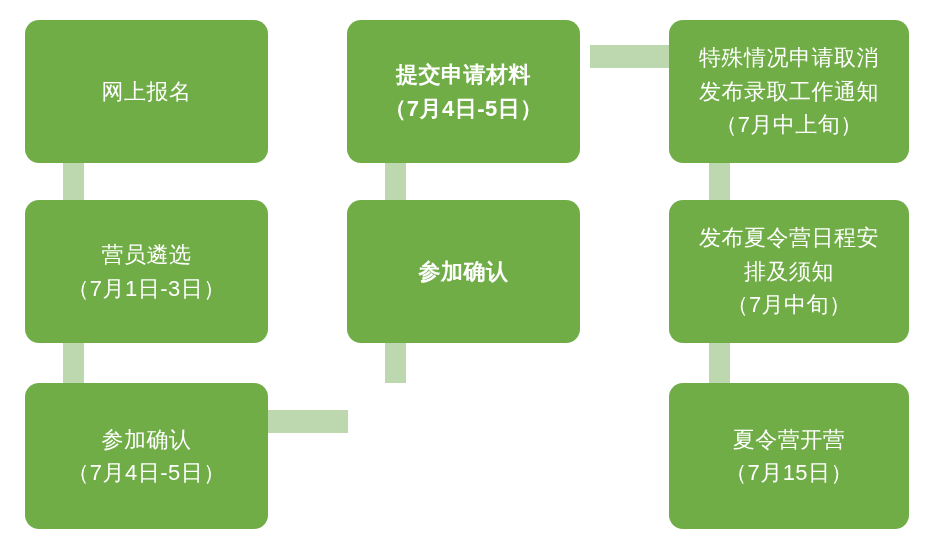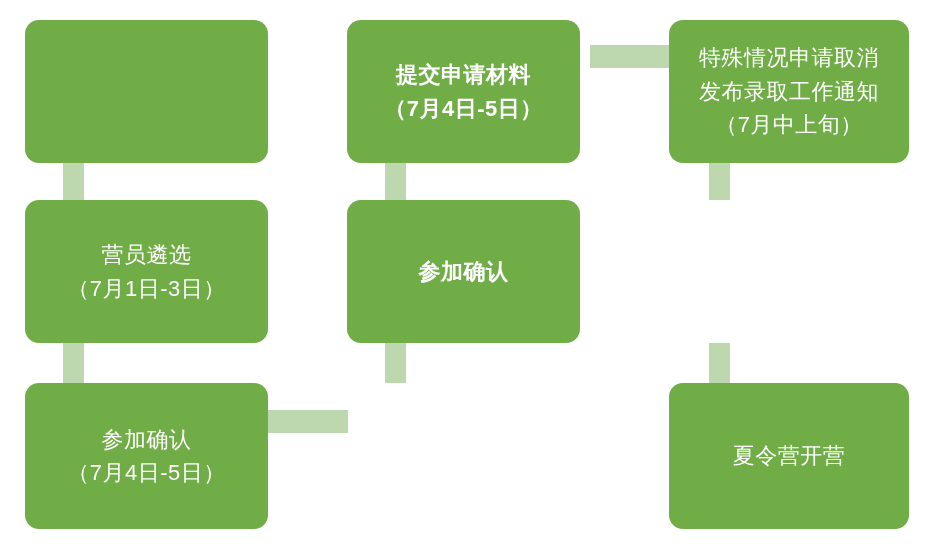--- a/index.html
+++ b/index.html
@@ -68,20 +68,21 @@
   <div class="connector v-c1 v-r12"></div>
   <div class="connector v-c1 v-r23"></div>
   <div class="connector v-c2 v-r12"></div>
   <div class="connector v-c2 v-r23"></div>
   <div class="connector v-c3 v-r12"></div>
   <div class="connector v-c3 v-r23"></div>
   <div class="connector h-r1-23"></div>
   <div class="connector h-r3-12"></div>
 
   <div class="node col-1 row-1">
+    <div class="node-line">网上报名</div>
   </div>
 
   <div class="node col-2 row-1">
     <div class="node-line">提交申请材料</div>
     <div class="node-line">（7月4日-5日）</div>
   </div>
 
   <div class="node col-3 row-1">
     <div class="node-line">特殊情况申请取消</div>
     <div class="node-line">发布录取工作通知</div>
@@ -90,24 +91,30 @@
 
   <div class="node col-1 row-2">
     <div class="node-line">营员遴选</div>
     <div class="node-line">（7月1日-3日）</div>
   </div>
 
   <div class="node col-2 row-2">
     <div class="node-line">参加确认</div>
   </div>
 
+  <div class="node col-3 row-2">
+    <div class="node-line">发布夏令营日程安</div>
+    <div class="node-line">排及须知</div>
+    <div class="node-line">（7月中旬）</div>
+  </div>
 
   <div class="node col-1 row-3">
     <div class="node-line">参加确认</div>
     <div class="node-line">（7月4日-5日）</div>
   </div>
 
 
   <div class="node col-3 row-3">
     <div class="node-line">夏令营开营</div>
+    <div class="node-line">（7月15日）</div>
   </div>
 
 </div>
 
 </body></html>

